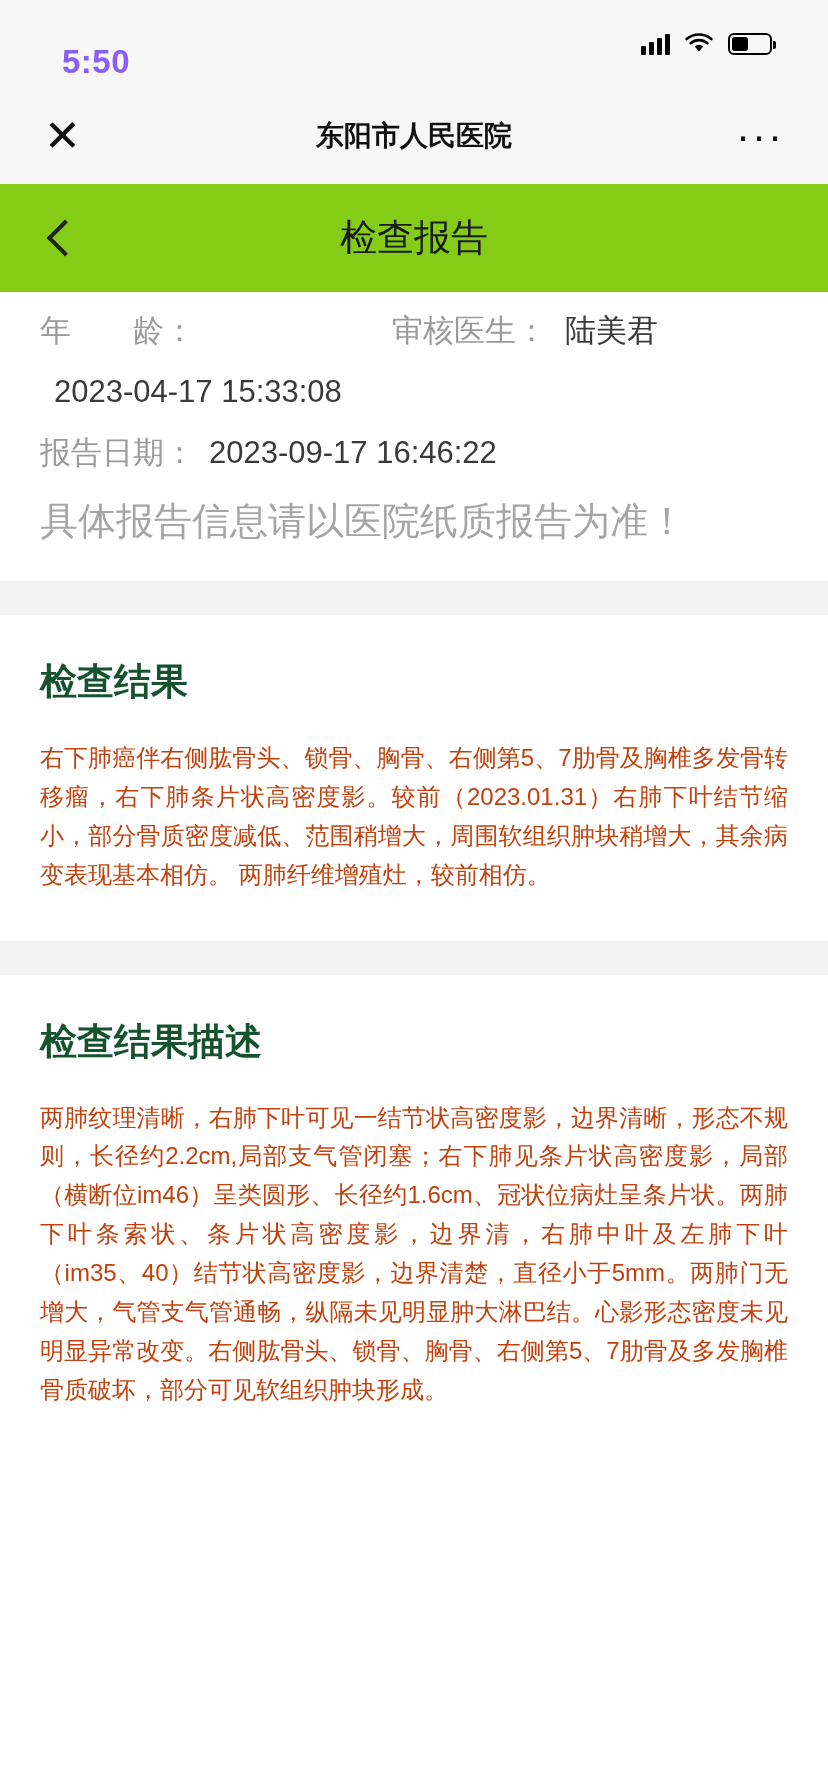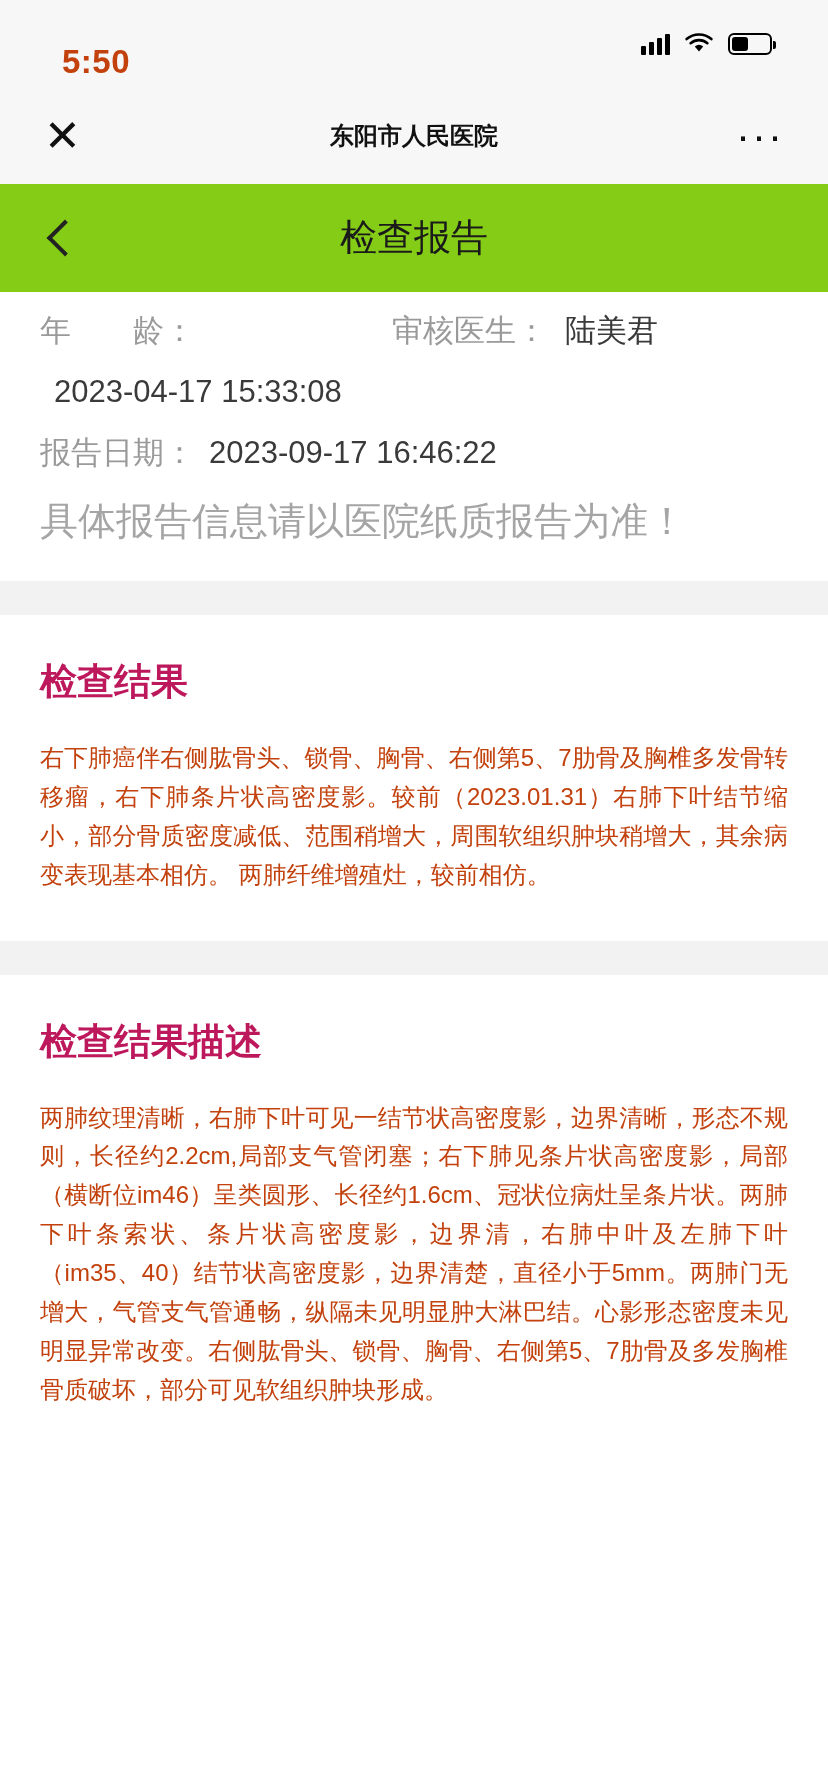--- a/index.html
+++ b/index.html
@@ -26,21 +26,21 @@
     background: #f7f7f7;
     display: flex;
     align-items: center;
     justify-content: space-between;
     padding: 0 56px 0 62px;
     flex: none;
   }
   .status-time {
     font-size: 33px;
     font-weight: bold;
-    color: #c2410c;
+    color: #8b5cf6;
     letter-spacing: 0.5px;
     margin-top: 36px;
   }
   .status-right {
     display: flex;
     align-items: center;
     gap: 14px;
   }
   .signal {
     display: flex;
@@ -98,21 +98,21 @@
     color: #111;
     font-weight: 300;
     width: 54px;
     text-align: left;
     cursor: pointer;
   }
   .nav-title {
     position: absolute;
     left: 0; right: 0;
     text-align: center;
-    font-size: 24px;
+    font-size: 28px;
     font-weight: bold;
     color: #111;
     pointer-events: none;
   }
   .nav-more {
     margin-left: auto;
     font-size: 42px;
     line-height: 0.6;
     color: #111;
     letter-spacing: 2px;
@@ -192,21 +192,21 @@
 
   
   .section {
     background: #ffffff;
     padding: 42px 40px 46px 40px;
     flex: none;
   }
   .section-title {
     font-size: 37px;
     font-weight: bold;
-    color: #be185d;
+    color: #14532d;
     margin-bottom: 32px;
   }
   .section-body {
     font-size: 24px;
     line-height: 1.62;
     color: #c2410c;
     text-align: justify;
     white-space: pre-wrap;
   }
 

